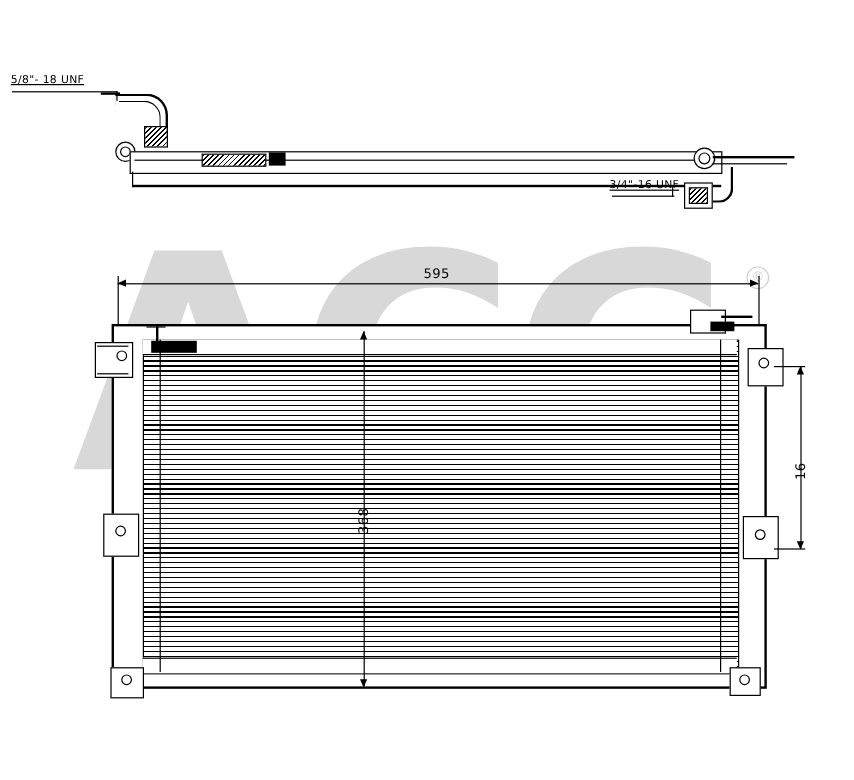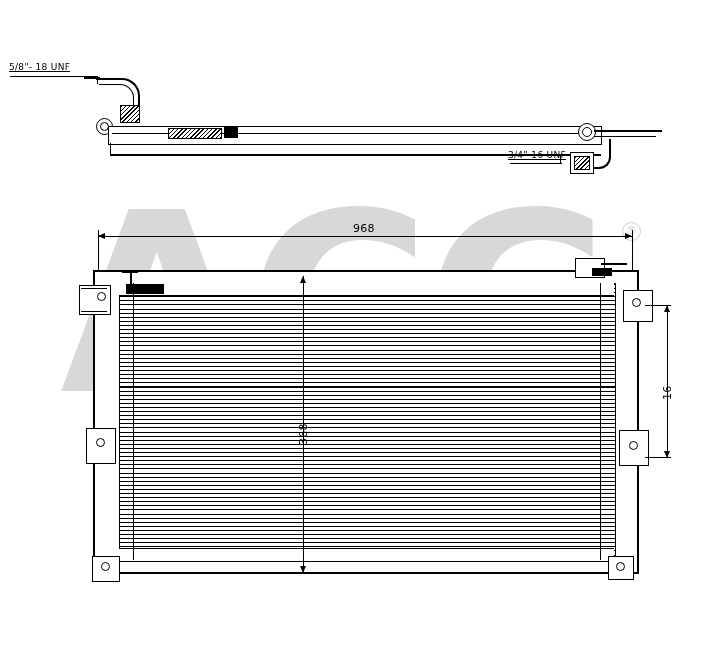--- a/index.html
+++ b/index.html
@@ -222,21 +222,21 @@
     <div class="abs hline" style="left:510px; top:163px; width:52px;"></div>
     <div class="label label-u" style="left:508px; top:150px;">3/4"-16 UNF</div>
   </div>
 
   <div>
     <div class="abs hline" style="left:98px; top:236px; width:534px;"></div>
     <div class="arrow-l" style="left:98px; top:233px;"></div>
     <div class="arrow-r" style="left:625px; top:233px;"></div>
     <div class="abs vline" style="left:98px; top:230px; height:46px;"></div>
     <div class="abs vline" style="left:632px; top:230px; height:46px;"></div>
-    <div class="label" style="left:353px; top:222px; font-size:11px;">968</div>
+    <div class="label" style="left:353px; top:222px; font-size:11px;">595</div>
   </div>
 
   <div>
     <div id="core-outer"></div>
     <div id="core-inner"></div>
     <div id="core-top-strip"></div>
     <div id="core-bot-strip"></div>
 
     <div class="core-v" style="left:133px; top:283px; height:277px;"></div>
     <div class="core-v" style="left:600px; top:283px; height:277px;"></div>

